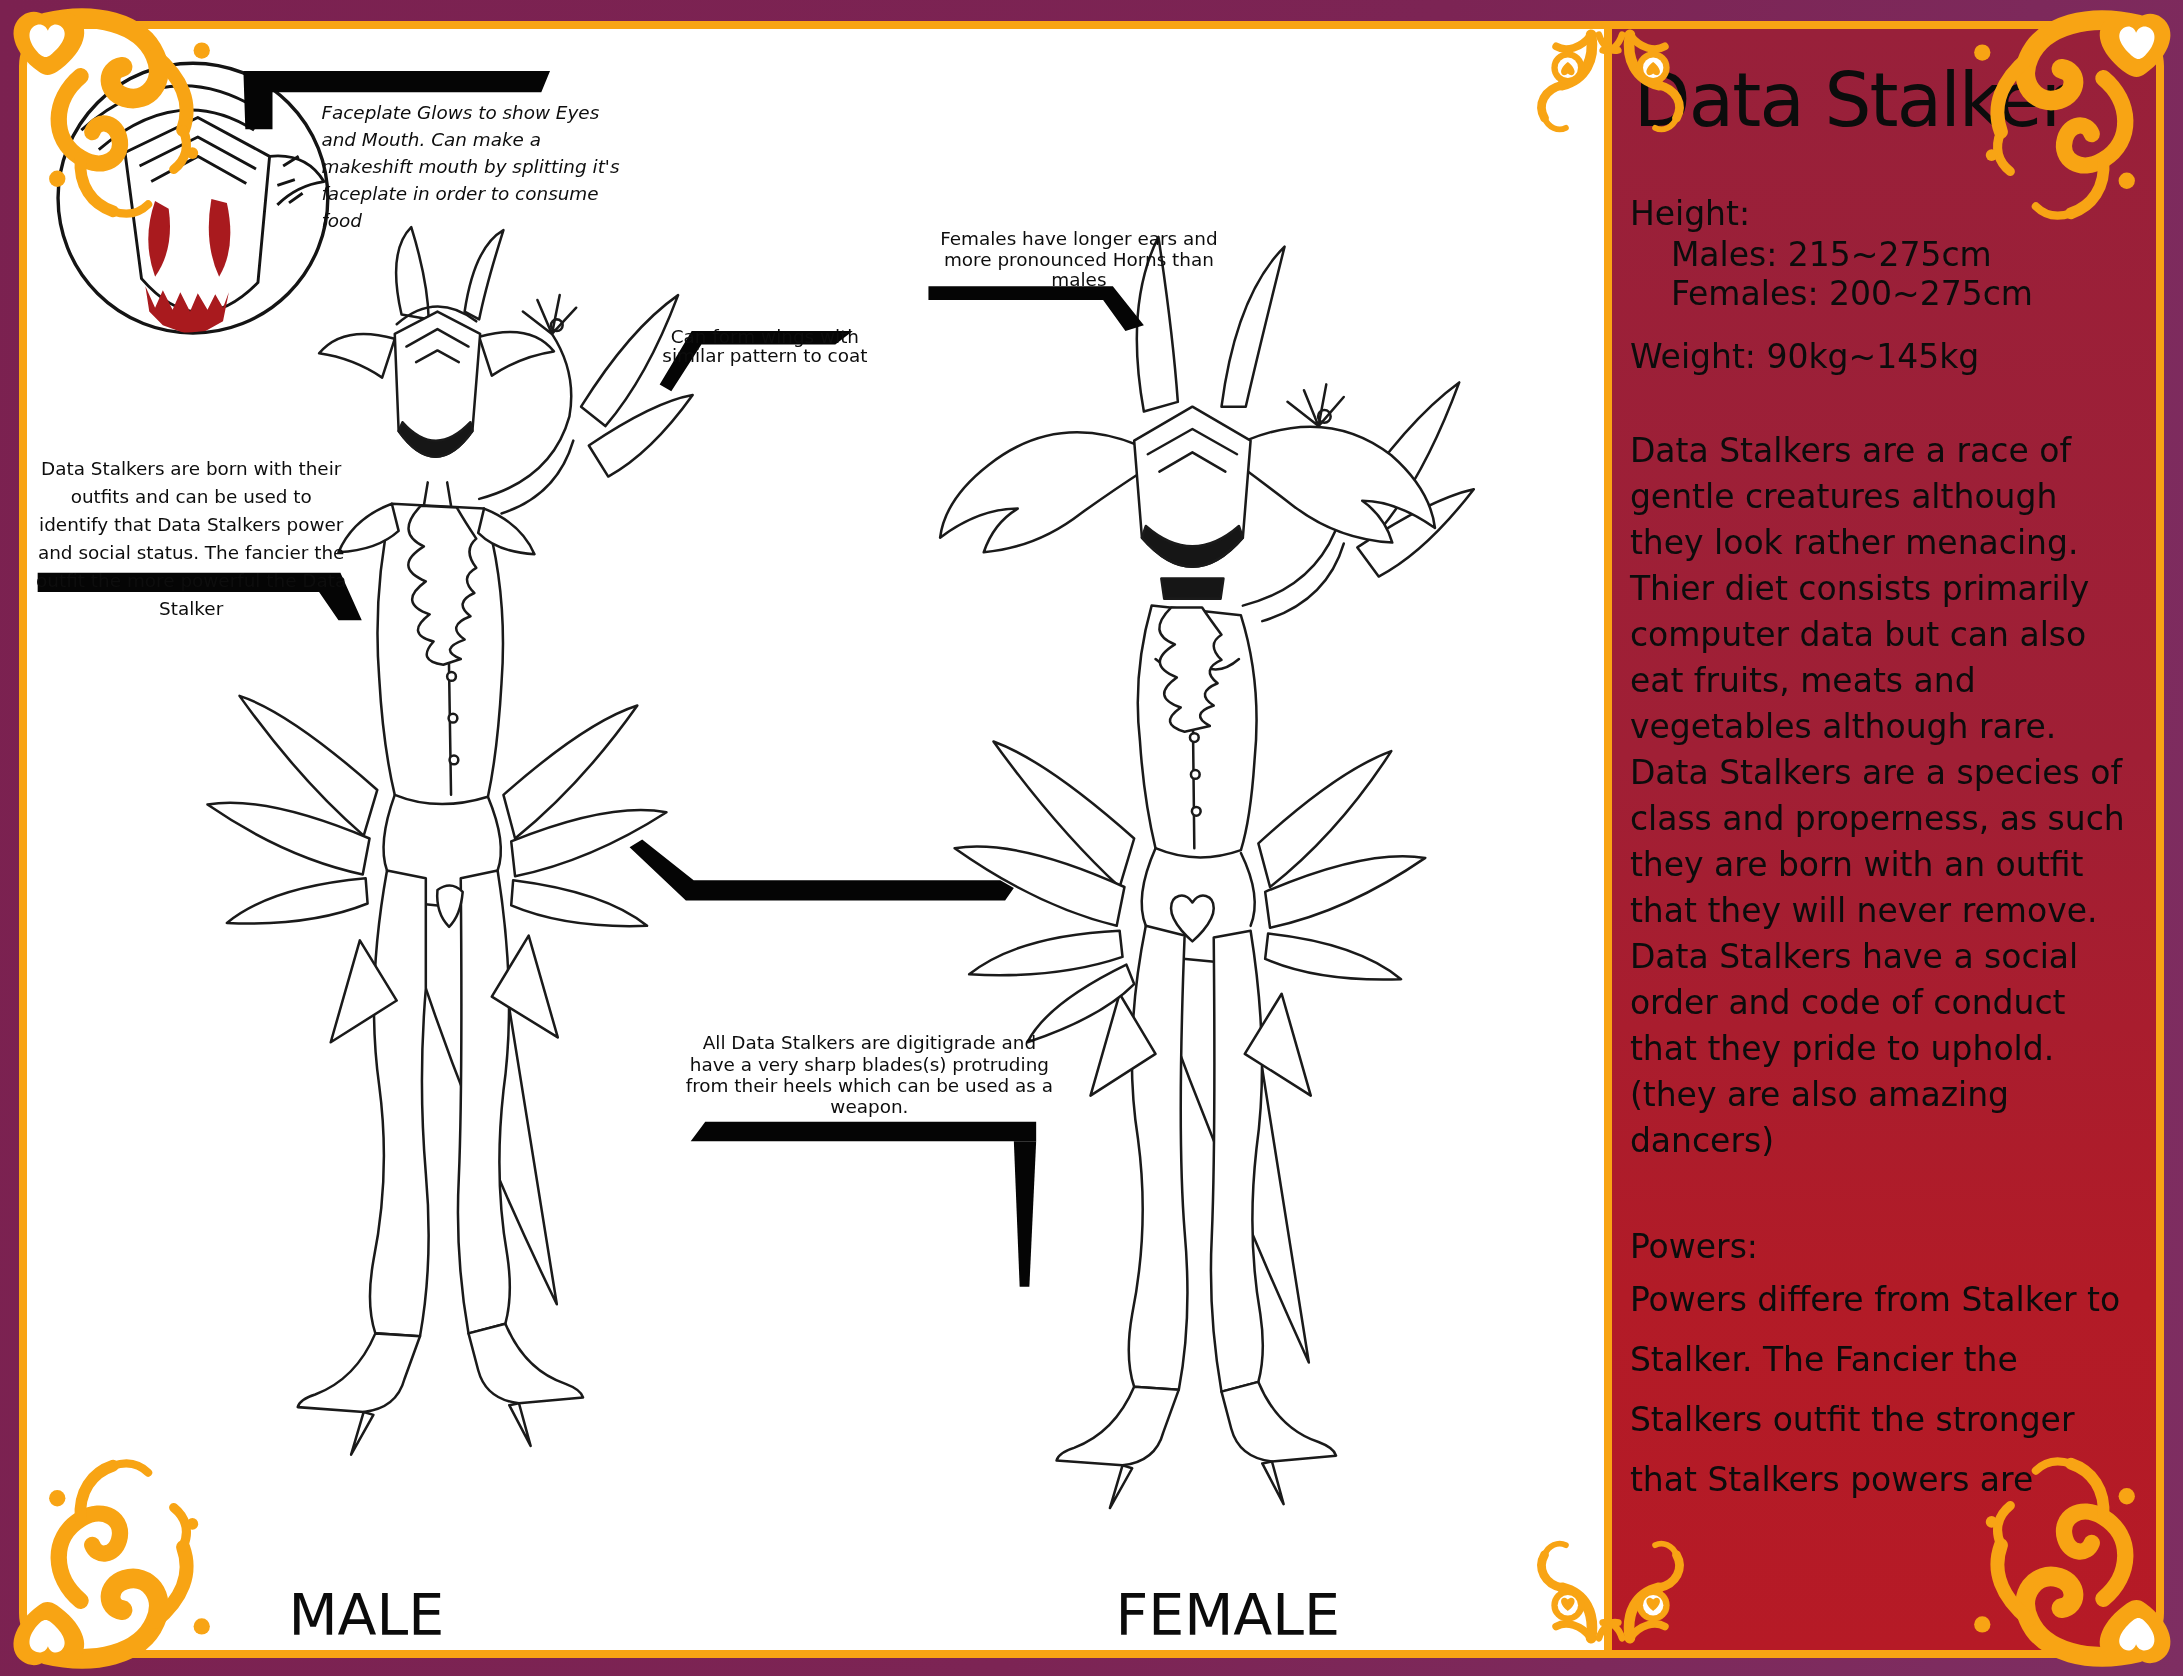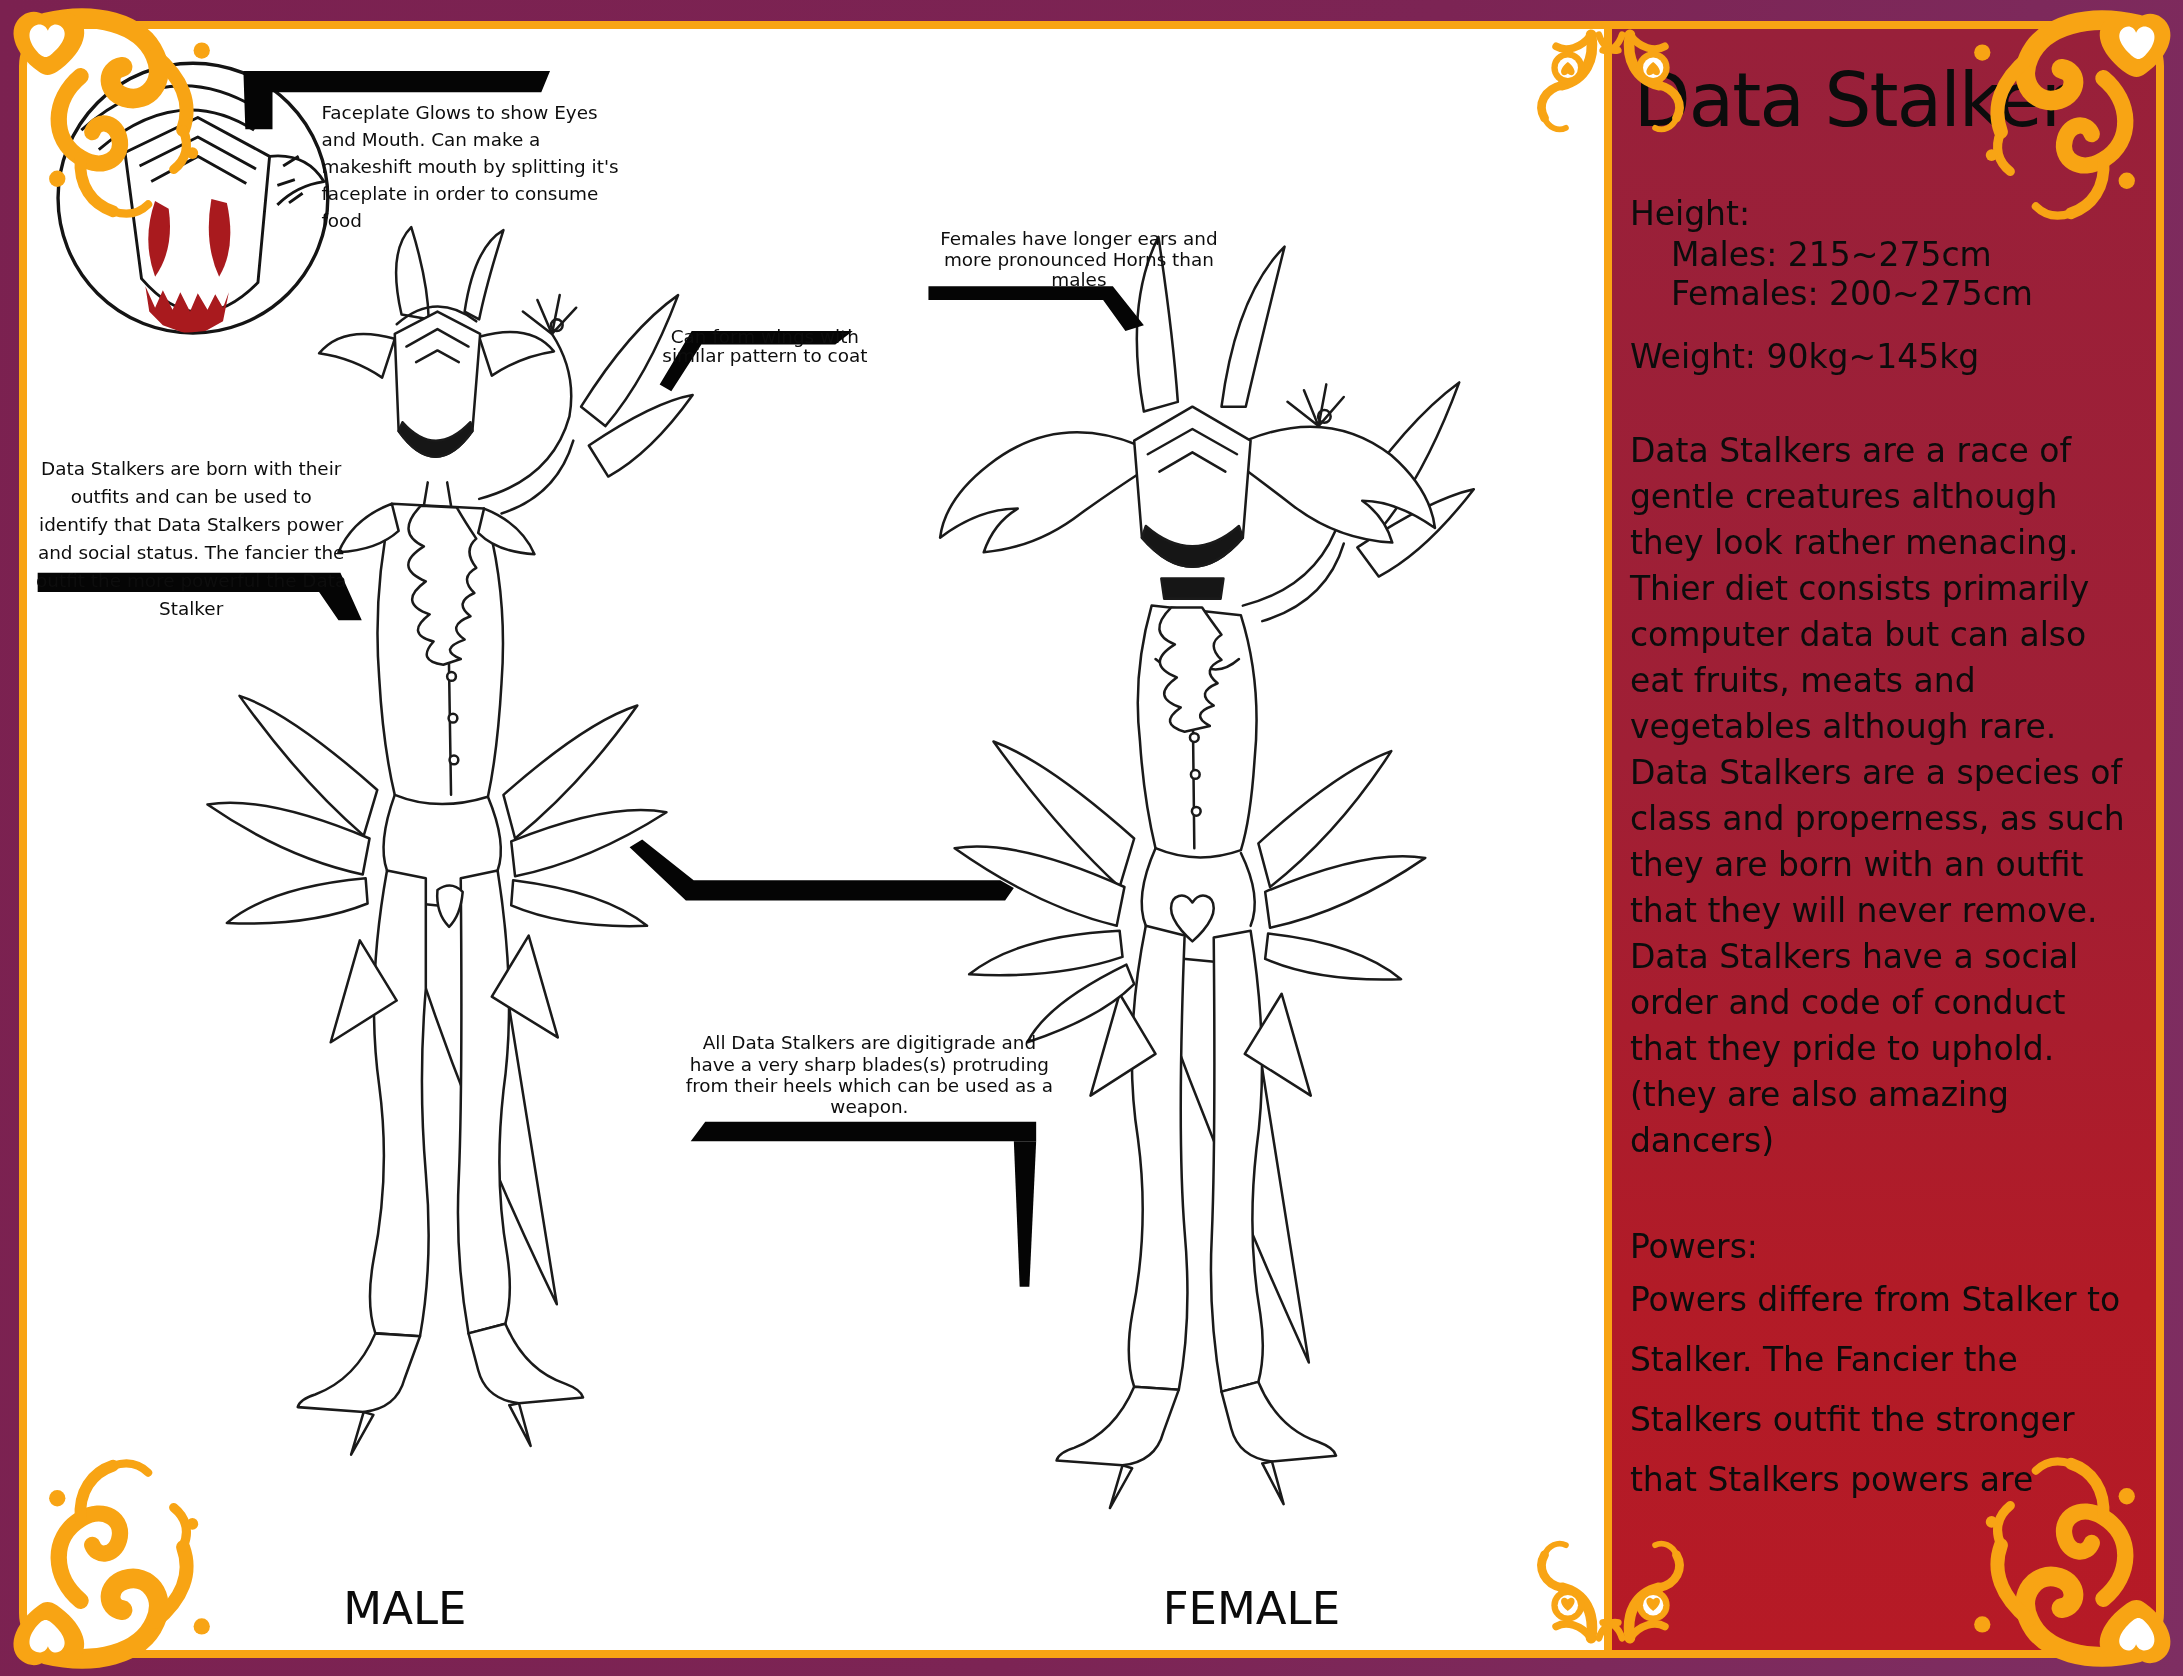--- a/index.html
+++ b/index.html
@@ -8,21 +8,21 @@
     font-family:"DejaVu Sans","Liberation Sans",sans-serif;
     background:linear-gradient(105deg,#7b2150 0%,#7c2454 55%,#7e2e62 100%);
   }
   .frame{
     position:absolute;top:21.3px;left:19.4px;right:19.4px;bottom:19.4px;
     border:8.7px solid #f8a414;border-radius:45px;background:#ffffff;overflow:hidden;
   }
   .art{position:absolute;left:0;top:0;}
   .callout{position:absolute;color:#0d0d0d;font-size:18.4px;}
   .callout.center{text-align:center;}
-  .fig-label{position:absolute;color:#0b0b0b;font-size:45px;text-align:center;}
+  .fig-label{position:absolute;color:#0b0b0b;font-size:57px;}
   .sep{position:absolute;top:0;bottom:0;left:1577px;width:7.8px;background:#f8a414;}
   .red-panel{
     position:absolute;top:0;bottom:0;left:1585px;right:0;
     background:linear-gradient(180deg,#98203a 0%,#a01f35 45%,#b21b27 78%,#b61a26 100%);
     color:#0c0c0c;
   }
   .red-panel .inner{padding:0 25px 0 17.5px;}
   .panel-title{font-size:74px;letter-spacing:-1.9px;margin:23px 0 0 3.9px;line-height:97px;white-space:nowrap;}
   .panel-h{font-size:33px;line-height:43px;margin-top:43px;}
   .panel-h-ind{font-size:33px;line-height:39px;padding-left:41px;}
@@ -200,21 +200,21 @@
       <path d="M252 74 L568 74 L559 96 L282 96 L282 134 L254 134 Z"></path>
       <path d="M40 591 L352 591 L374 640 L350 640 L330 611 L40 611 Z"></path>
       <path d="M714 342 L880 342 L862 356 L724 356 L693 404 L681 397 Z"></path>
       <path d="M958 296 L1148 296 L1180 336 L1161 342 L1138 310 L958 310 Z"></path>
       <path d="M650 874 L663 866 L716 908 L1032 908 L1046 916 L1037 929 L708 929 Z"></path>
       <path d="M728 1157 L1069 1157 L1069 1177 L713 1177 Z"></path>
       <path d="M1046 1177 L1069 1177 L1062 1327 L1052 1327 Z"></path>
     </g>
   </svg>
 
-  <div class="callout" style="left:294px;top:70px;width:301px;line-height:27px;">Faceplate Glows to show Eyes and Mouth. Can make a makeshift mouth by splitting it's faceplate in order to consume food</div>
+  <div class="callout" style="left:294px;top:70px;width:301px;line-height:27px;font-style:italic;">Faceplate Glows to show Eyes and Mouth. Can make a makeshift mouth by splitting it's faceplate in order to consume food</div>
 
   <div class="callout center" style="left:7.8px;top:426px;width:312px;line-height:28px;">Data Stalkers are born with their outfits and can be used to identify that Data Stalkers power and social status. The fancier the outfit the more powerful the Data Stalker</div>
 
   <div class="callout center" style="left:626px;top:257px;width:223px;line-height:19px;margin-top:41px;">Can form wings with similar pattern to coat</div>
 
   <div class="callout center" style="left:901px;top:200px;width:301px;line-height:20.4px;">Females have longer ears and more pronounced Horns than males</div>
 
 
   <div class="callout center" style="left:652px;top:1003px;width:380px;line-height:21.3px;">All Data Stalkers are digitigrade and have a very sharp blades(s) protruding from their heels which can be used as a weapon.</div>
 

